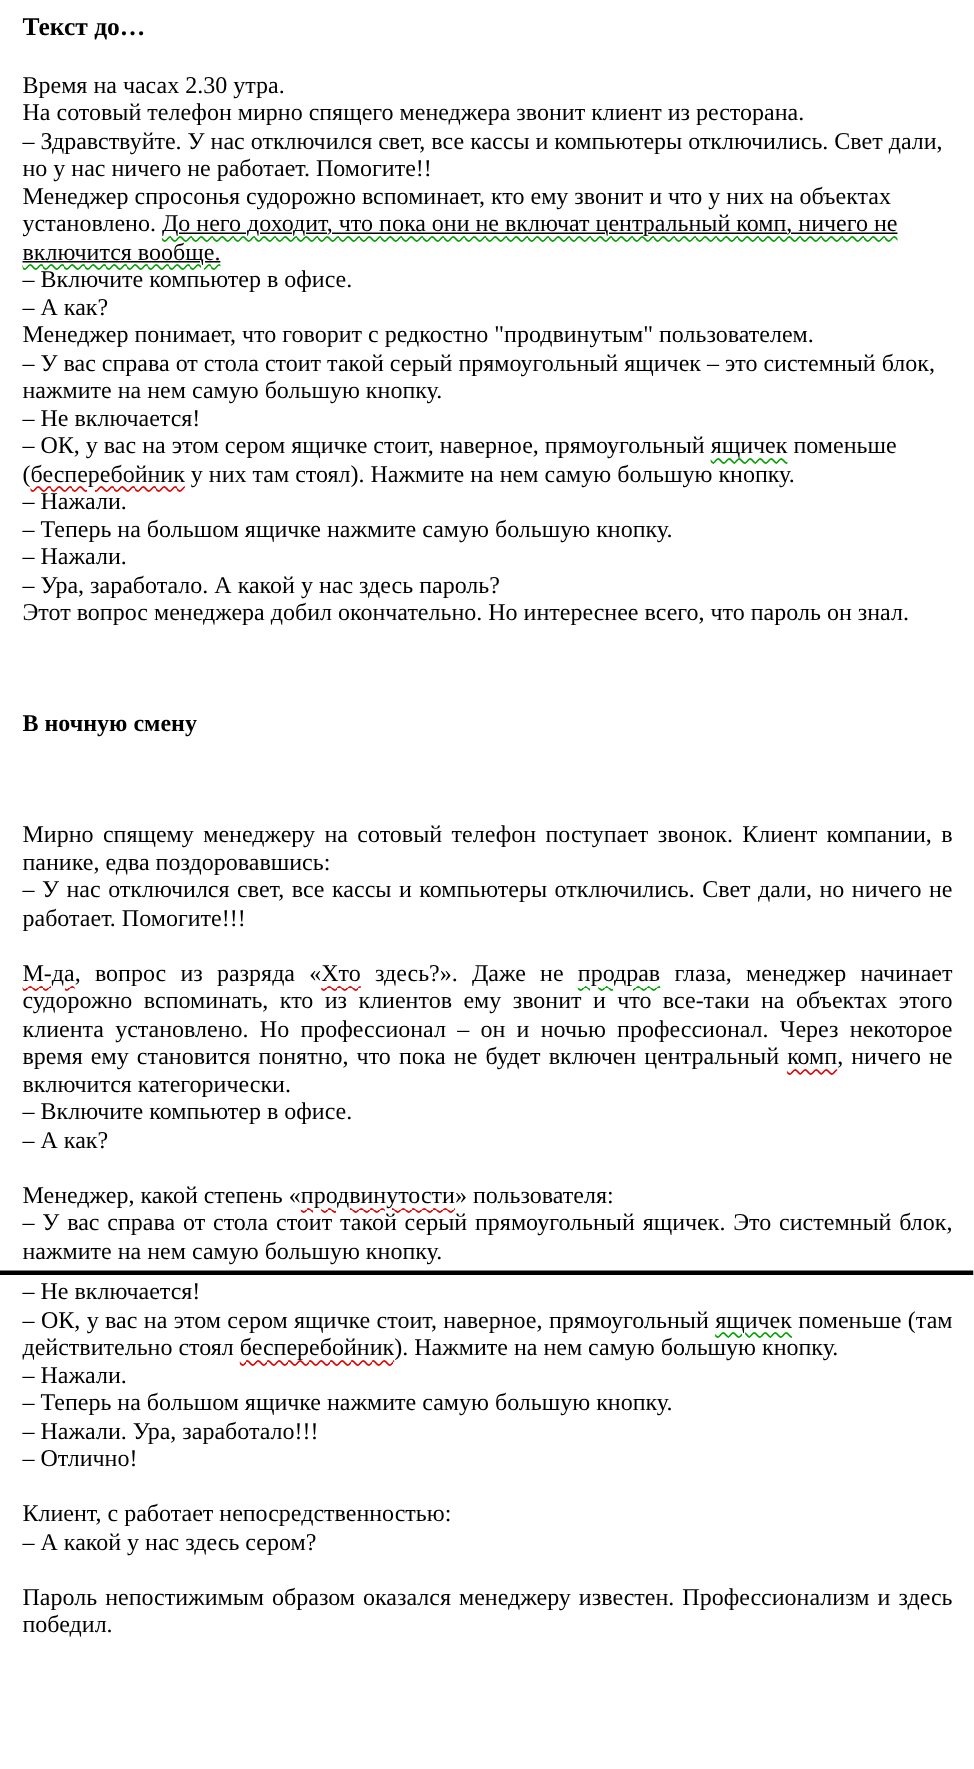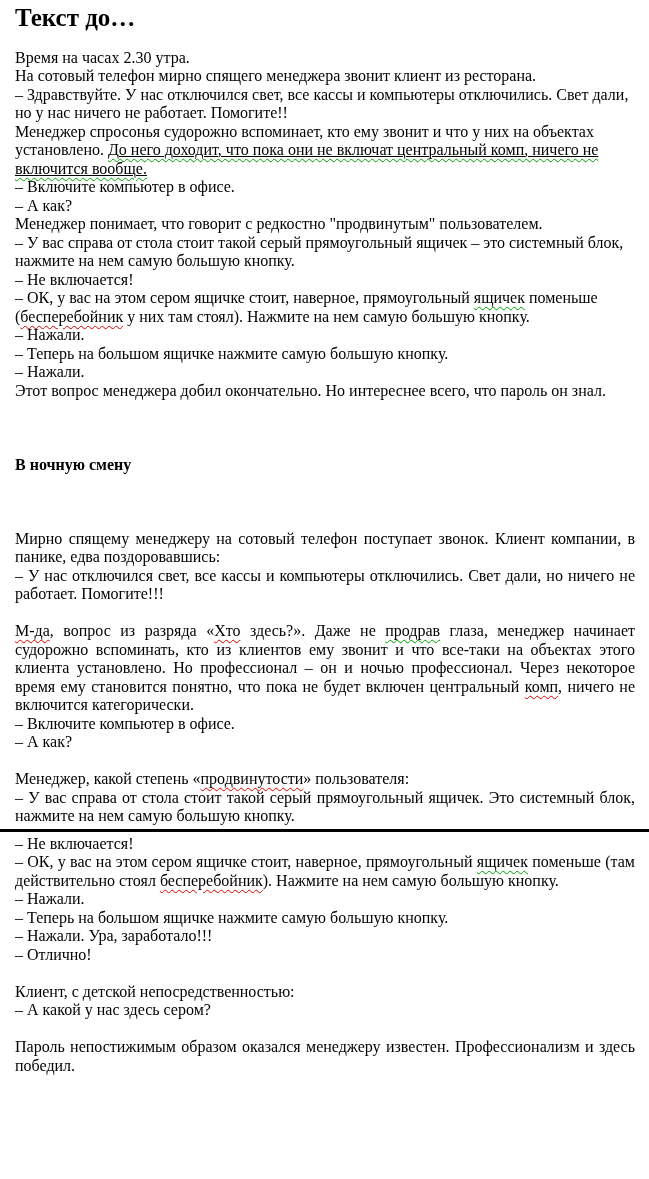--- a/index.html
+++ b/index.html
@@ -4,21 +4,21 @@
 <style>
   html, body { margin: 0; padding: 0; background: #ffffff; }
   body {
     width: 649px; height: 1179px;
     font-family: "Liberation Serif", "DejaVu Serif", serif;
     font-size: 16px; line-height: 18.5px; color: #000000;
     overflow: hidden;
   }
   .doc { padding: 6px 14px 0 15px; }
   h1 {
-    font-size: 25px; line-height: 24px; font-weight: bold;
+    font-size: 17px; line-height: 24px; font-weight: bold;
     margin: 0; padding: 0;
   }
   p { margin: 0; padding: 0; }
   .bold { font-weight: bold; }
   .blank { height: 18.5px; }
   .justify { text-align: justify; }
   .u-solid { text-decoration: underline; text-decoration-thickness: 1px; }
   .wavy-green {
     text-decoration-line: underline;
     text-decoration-style: wavy;
@@ -52,20 +52,21 @@
     <p><span>Менеджер спросонья судорожно вспоминает, кто ему звонит и что у них на объектах установлено. </span><span class="u-solid"><span class="wavy-green">До него доходит, что пока они не включат центральный комп,  ничего не включится вообще.</span></span></p>
     <p>– Включите компьютер в офисе.</p>
     <p>– А как?</p>
     <p>Менеджер понимает, что говорит с редкостно "продвинутым" пользователем.</p>
     <p>– У вас справа от стола стоит такой серый прямоугольный ящичек – это системный блок, нажмите на нем самую большую кнопку.</p>
     <p>– Не включается!</p>
     <p><span>– ОК, у вас на этом сером ящичке стоит, наверное, прямоугольный </span><span class="wavy-green">ящичек</span><span> поменьше (</span><span class="wavy-red">бесперебойник</span><span> у них там стоял). Нажмите на нем самую большую кнопку.</span></p>
     <p>– Нажали.</p>
     <p>– Теперь на большом ящичке нажмите самую большую кнопку.</p>
     <p>– Нажали.</p>
+    <p>– Ура, заработало. А какой у нас здесь пароль?</p>
     <p>Этот вопрос менеджера добил окончательно. Но интереснее всего, что пароль он знал.</p>
   </section>
 
   <div class="blank"></div>
   <div class="blank"></div>
 
   <section>
     <div class="blank"></div>
     <p class="bold">В ночную смену</p>
     <div class="blank"></div>
@@ -83,19 +84,19 @@
 
     <div class="page-divider"></div>
 
     <p>– Не включается!</p>
     <p class="justify"><span>– ОК, у вас на этом сером ящичке стоит, наверное, прямоугольный </span><span class="wavy-green">ящичек</span><span> поменьше (там действительно стоял </span><span class="wavy-red">бесперебойник</span><span>). Нажмите на нем самую большую кнопку.</span></p>
     <p>– Нажали.</p>
     <p>– Теперь на большом ящичке нажмите самую большую кнопку.</p>
     <p>– Нажали. Ура, заработало!!!</p>
     <p>– Отлично!</p>
     <div class="blank"></div>
-    <p>Клиент, с детской непосредственностью:</p>
+    <p>Клиент, с работает непосредственностью:</p>
     <p>– А какой у нас здесь сером?</p>
     <div class="blank"></div>
     <p class="justify">Пароль непостижимым образом оказался менеджеру известен. Профессионализм и здесь победил.</p>
   </section>
 
 </div>
 
 </body></html>

